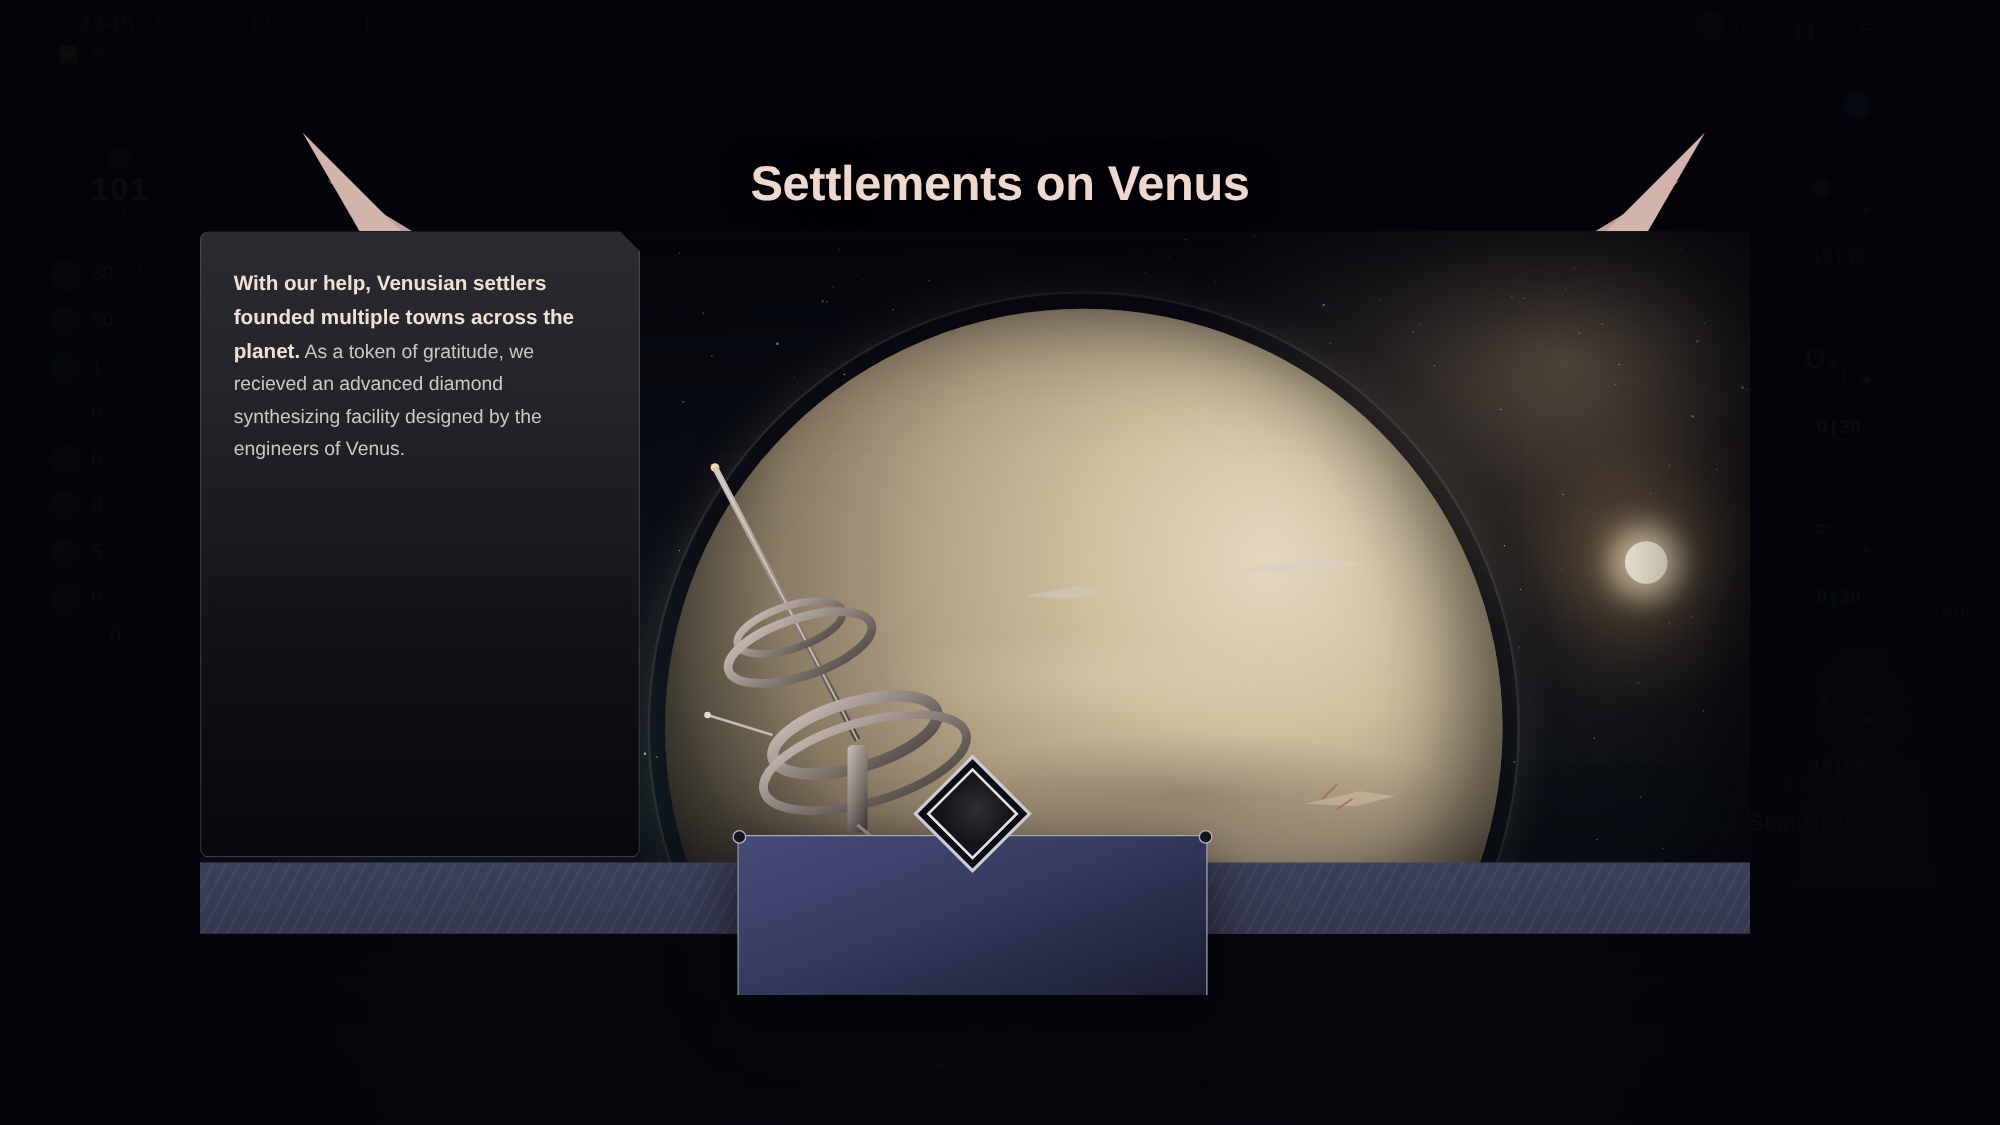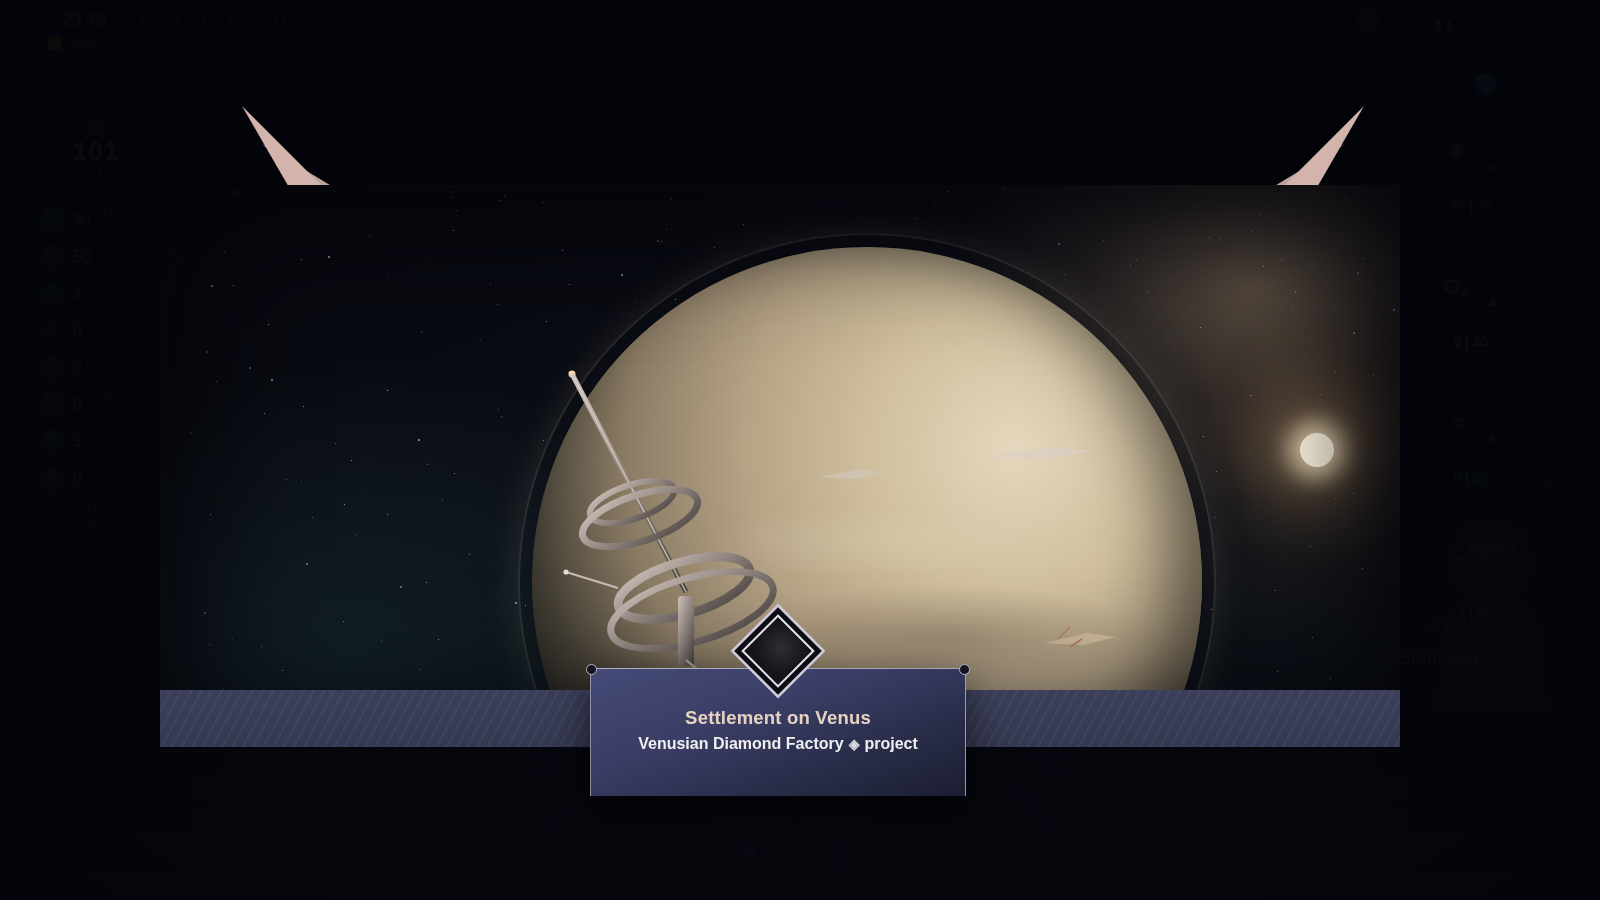--- a/index.html
+++ b/index.html
@@ -490,20 +490,21 @@
   <svg class="wing" style="left:236px" viewBox="0 0 130 100">
     <path d="M6 6 L96 96 L58 96 Z" fill="#d3b4ac"></path>
     <path d="M26 44 L112 96 L86 96 Z" fill="#d3b4ac" opacity="0.9"></path>
   </svg>
   <svg class="wing" style="left:1240px" viewBox="0 0 130 100">
     <path d="M124 6 L34 96 L72 96 Z" fill="#d3b4ac"></path>
     <path d="M104 44 L18 96 L44 96 Z" fill="#d3b4ac" opacity="0.9"></path>
   </svg>
 
 
+  <div class="modal-title">Settlements on Venus</div>
 
   <div class="art-frame">
     <div class="art-sky"></div>
     <div id="starfield">
         <div class="art-star" style="width: 2px; height: 2px; left: 944.142px; top: 253.771px; opacity: 0.45;"></div>
         <div class="art-star" style="width: 1px; height: 1px; left: 1192.83px; top: 308.351px; opacity: 0.71;"></div>
         <div class="art-star" style="width: 1px; height: 1px; left: 500.552px; top: 56.0274px; opacity: 0.85;"></div>
         <div class="art-star" style="width: 1px; height: 1px; left: 505.829px; top: 44.3175px; opacity: 0.54;"></div>
         <div class="art-star" style="width: 1px; height: 1px; left: 474.83px; top: 116.405px; opacity: 0.28;"></div>
         <div class="art-star" style="width: 1px; height: 1px; left: 1239.36px; top: 462.039px; opacity: 0.36;"></div>
@@ -797,26 +798,25 @@
     <svg style="position:absolute;left:880px;top:440px" width="80" height="26" viewBox="0 0 80 26">
       <path d="M4 18 L48 8 L76 12 L44 20 Z" fill="#d6c2a8" opacity="0.8"></path>
       <path d="M18 14 L30 2 M30 22 L42 14" stroke="#b97f62" stroke-width="1.6"></path>
     </svg>
 
     <div class="art-vignette"></div>
   </div>
 
   <div class="base-band"></div>
 
+  <div class="desc-panel">
+    <p class="desc-text">
+      <b>With our help, Venusian settlers founded multiple towns across the planet.</b><span> As a token of gratitude, we recieved an advanced diamond synthesizing facility designed by the engineers of Venus.</span>
+    </p>
+  </div>
 
   <div class="info-card">
     <div class="card-dot l"></div>
     <div class="card-dot r"></div>
     <div class="card-gem"></div>
-    <div class="card-title">Settlement on Venus</div>
-    <div class="card-sub">
-      <span>Venusian Diamond Factory</span>
-      <span class="sub-icon">◈</span>
-      <span>project</span>
-    </div>
   </div>
 
 </div>
 
 </body></html>

